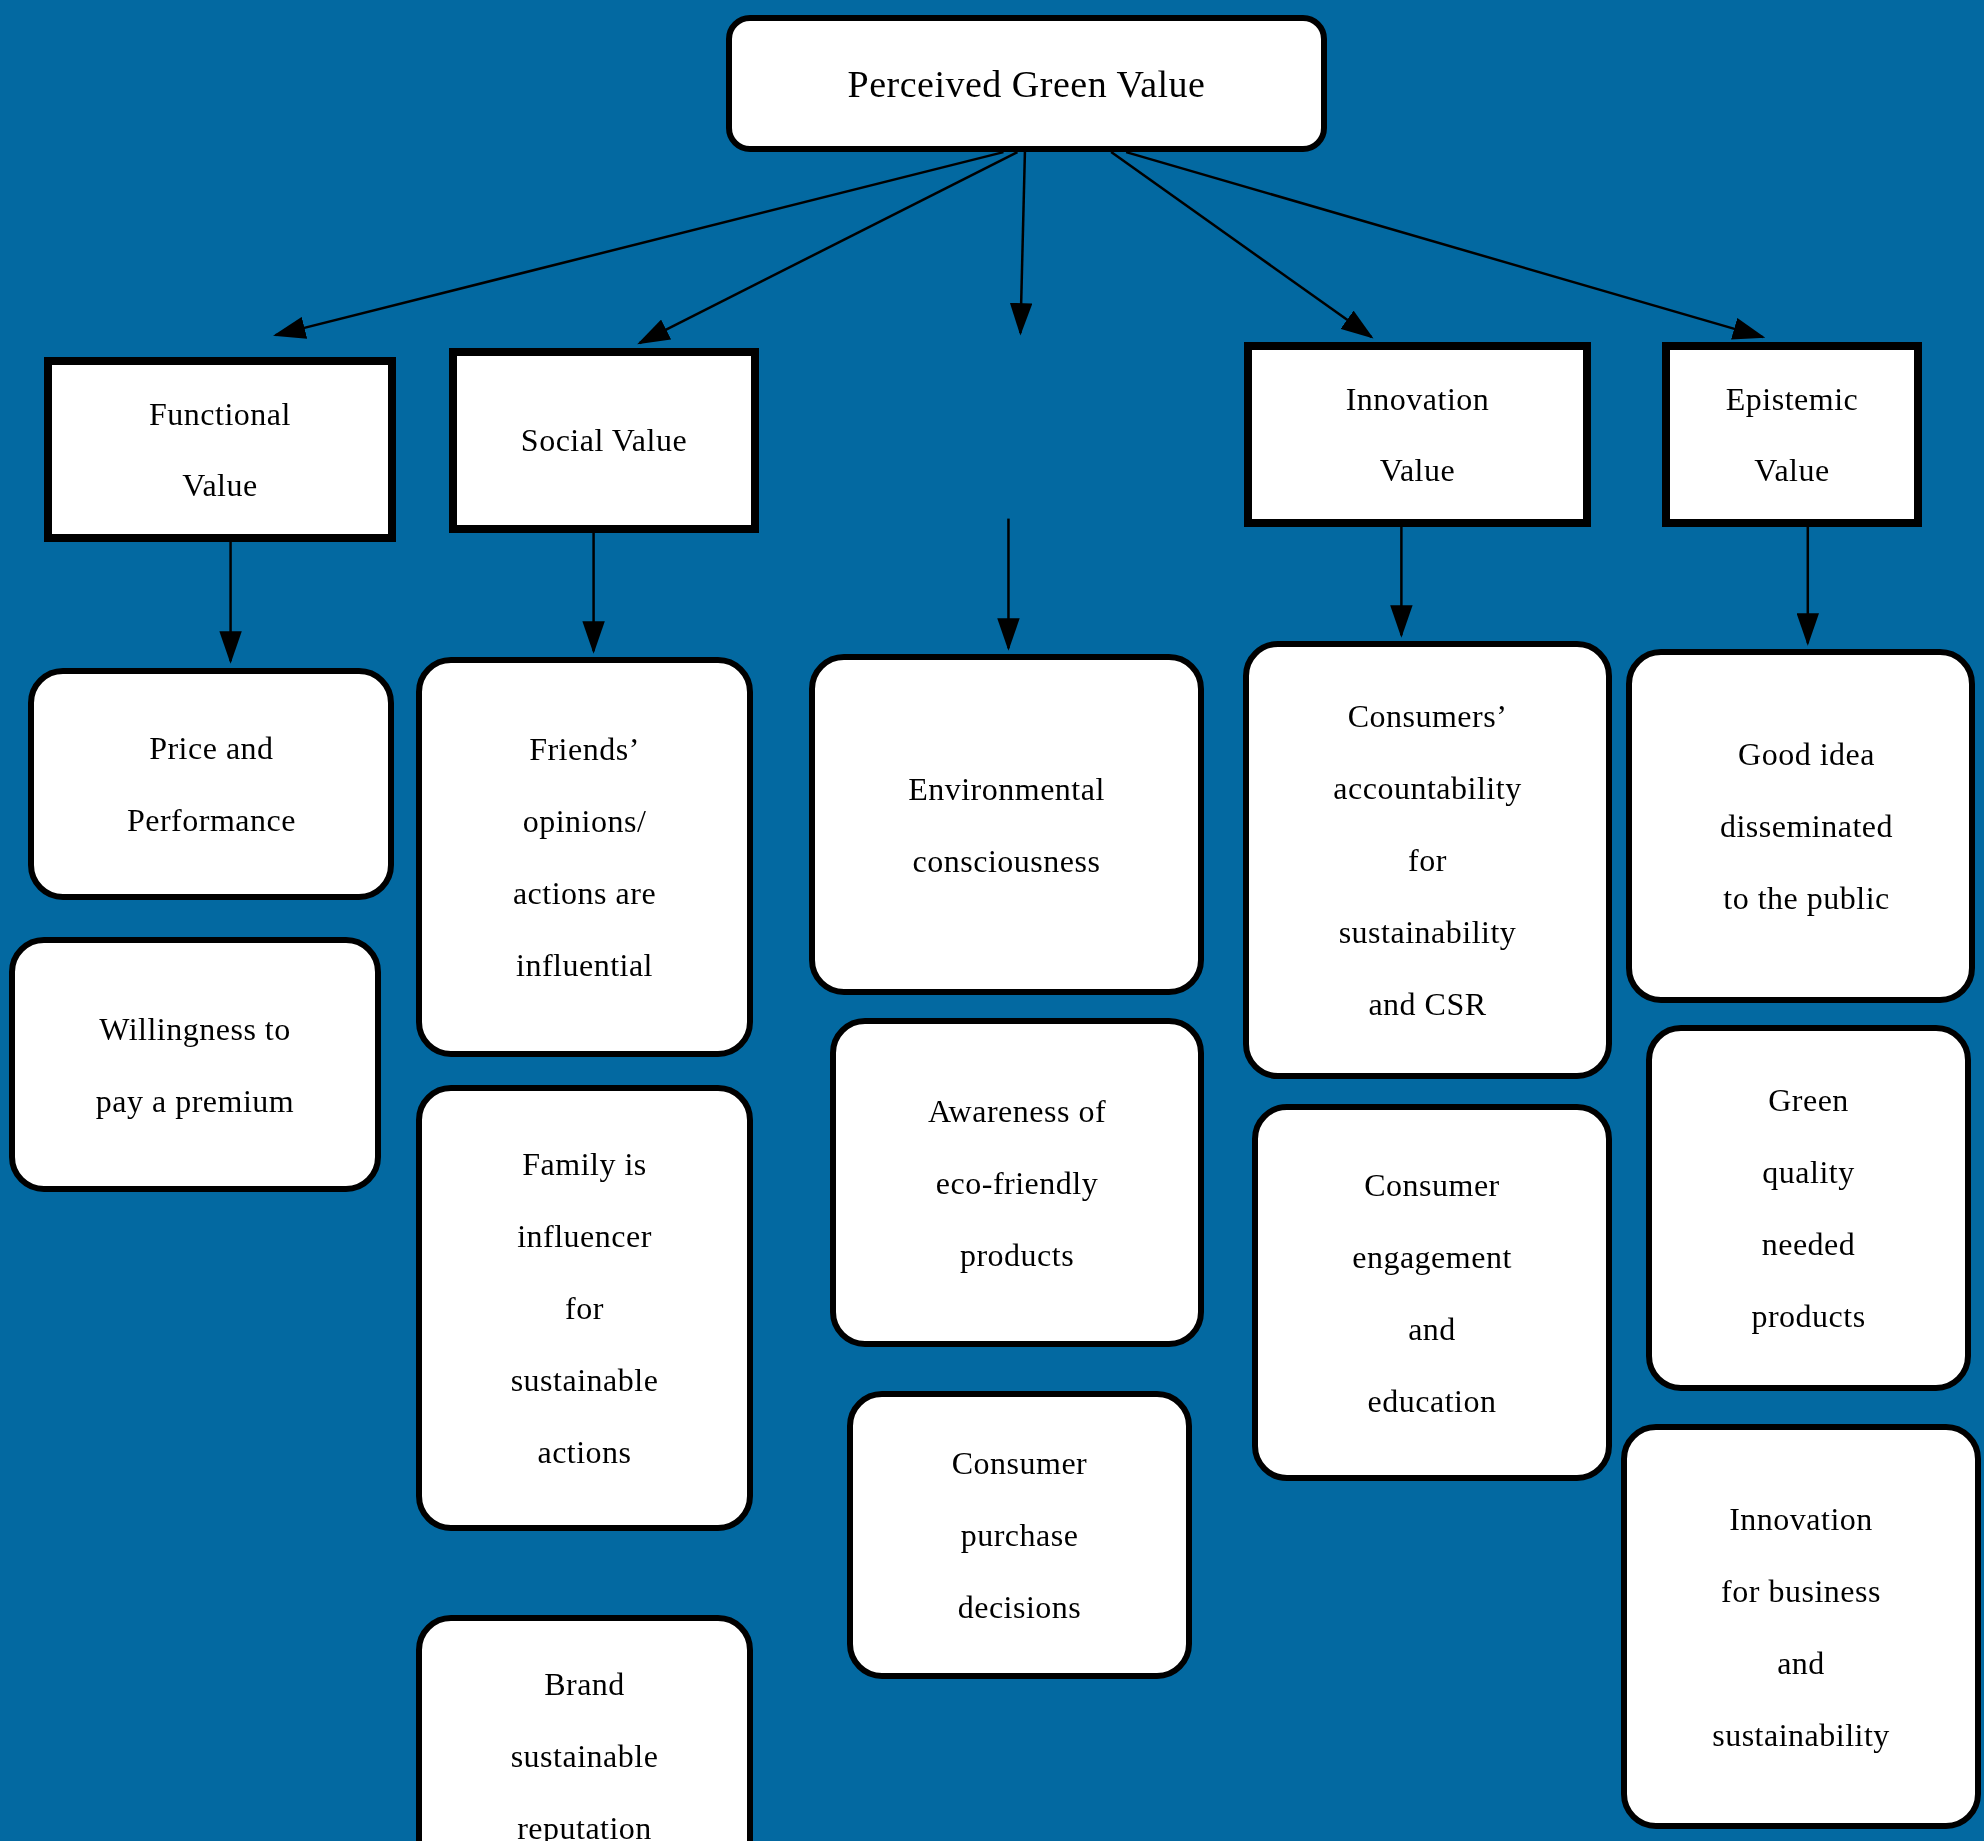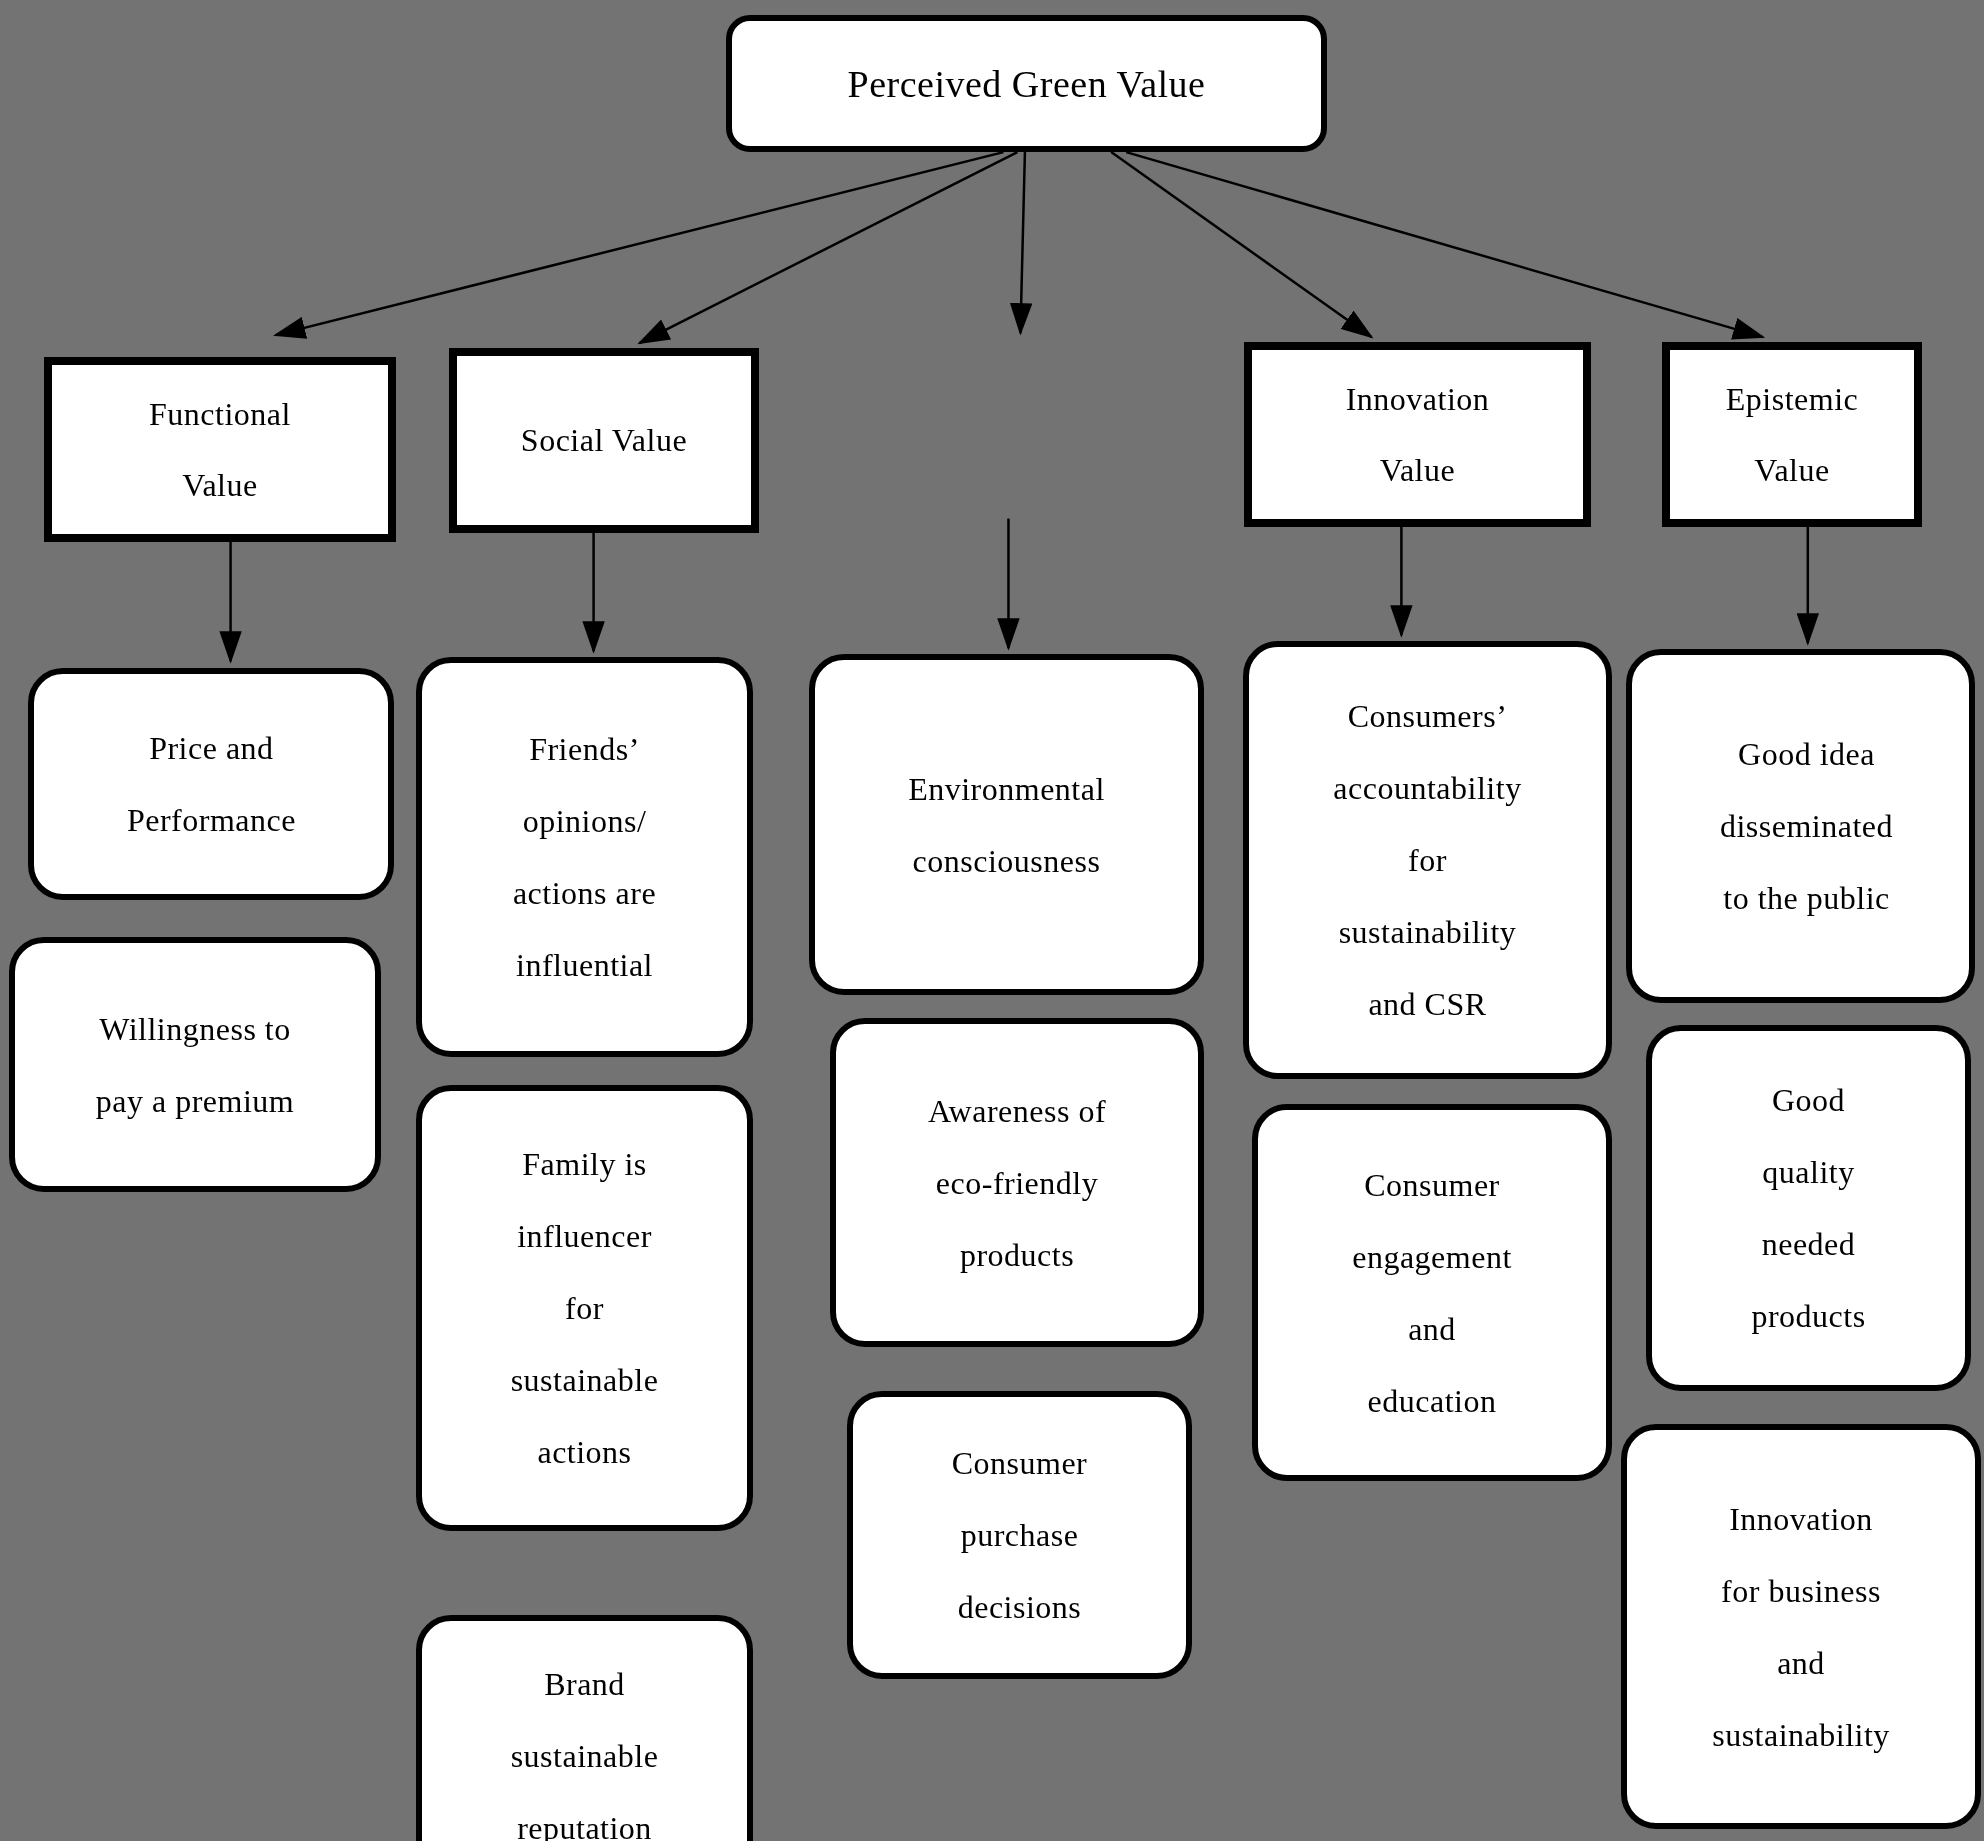--- a/index.html
+++ b/index.html
@@ -1,21 +1,21 @@
 <!DOCTYPE html>
 <html style="font-size:8px"><head>
 <meta charset="utf-8">
 <title>Perceived Green Value</title>
 <style>
   html,body{margin:0;padding:0;background:#ffffff;}
   .canvas{
     position:relative;
     width:1985px;
     height:1841px;
-    background:#737373;
+    background:#0369a1;
     font-family:"Liberation Serif","DejaVu Serif",serif;
     color:#000000;
   }
   .arrow-layer{
     position:absolute;
     left:0;top:0;
     width:1985px;height:1841px;
     z-index:0;
     pointer-events:none;
   }
@@ -153,21 +153,21 @@
 and
 education</span>
   </div>
 
   <div class="node leaf" style="left:1626px;top:649px;width:349px;height:354px;padding-left:12px;">
     <span>Good idea
 disseminated
 to the public</span>
   </div>
   <div class="node leaf" style="left:1646px;top:1025px;width:325px;height:366px;">
-    <span>Good
+    <span>Green
 quality
 needed
 products</span>
   </div>
   <div class="node leaf" style="left:1621px;top:1424px;width:360px;height:405px;">
     <span>Innovation
 for business
 and
 sustainability</span>
   </div>

